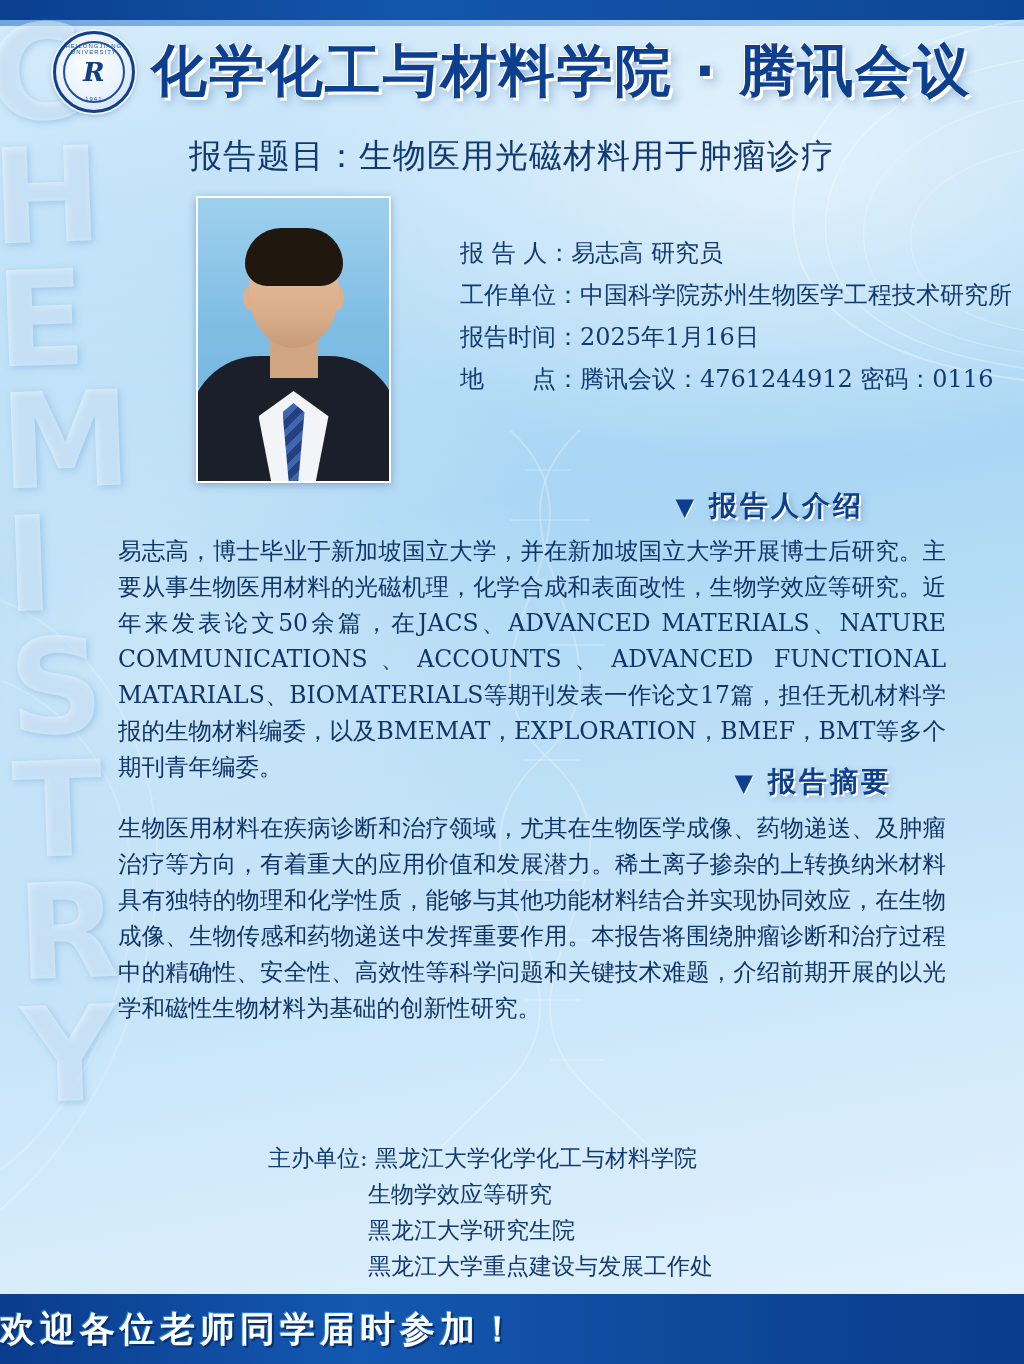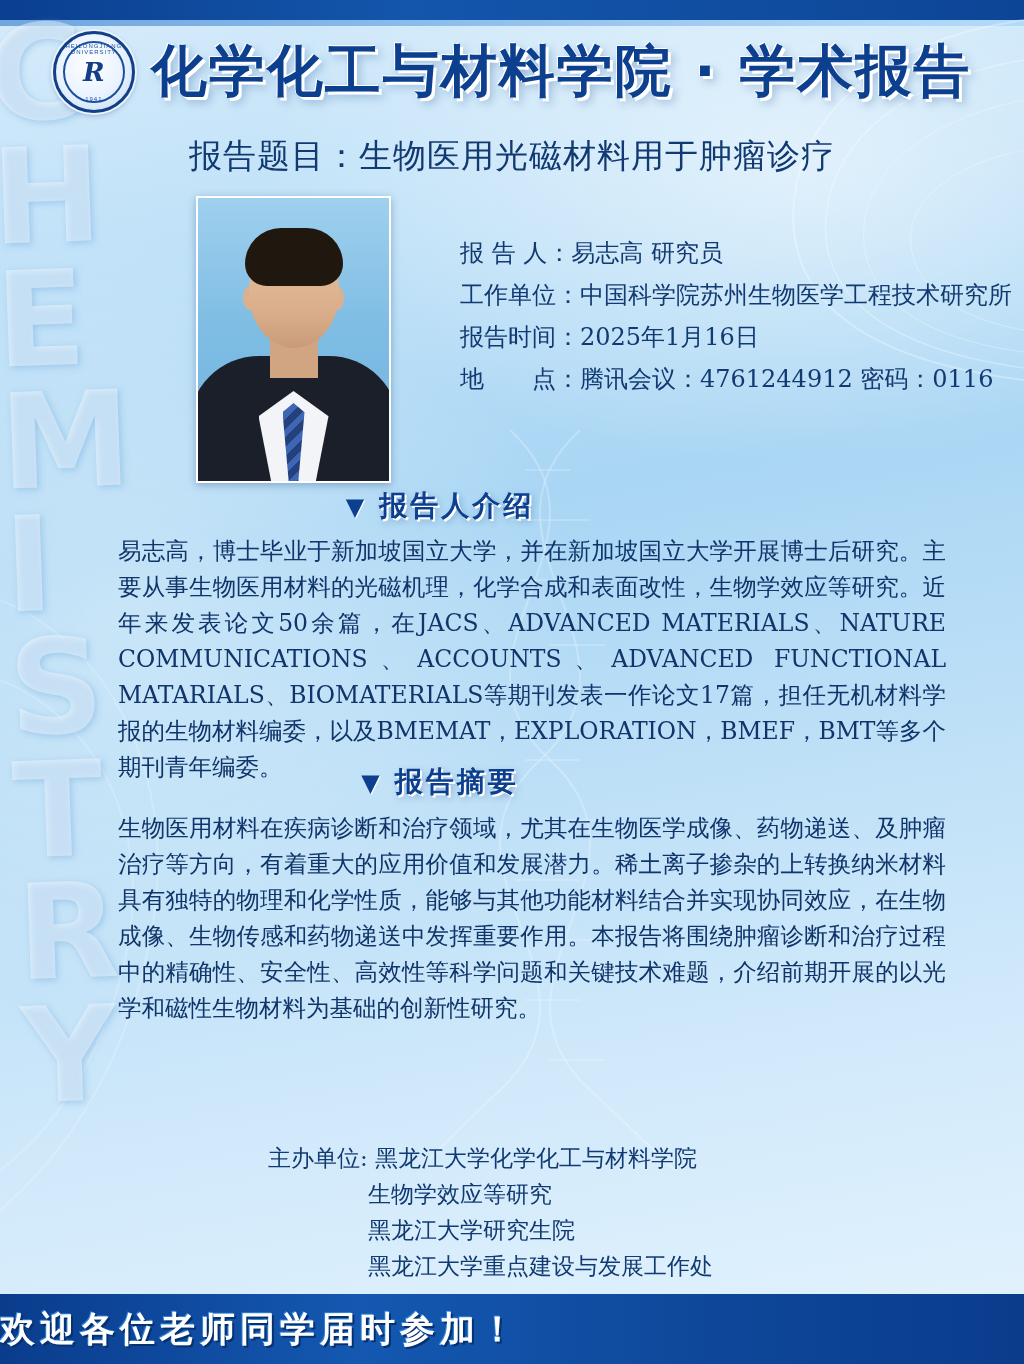--- a/index.html
+++ b/index.html
@@ -228,39 +228,39 @@
     font-family: "DejaVu Serif", "Liberation Serif", serif;
     font-size: 24px;
     color: #123a72;
     line-height: 42px;
     margin-left: 20px;
   }
   .info .row { white-space: nowrap; }
   .info .label { letter-spacing: 0px; }
   .section-head {
     position: absolute;
-    left: 8px;
+    left: 0;
     width: 864px;
-    text-align: center;
+    text-align: right;
     font-family: "DejaVu Sans", "Liberation Sans", sans-serif;
     font-weight: bold;
     font-size: 28px;
     letter-spacing: 3px;
     color: #0c3f8e;
     text-shadow: 2px 2px 0 #ffffff, 3px 3px 7px rgba(20,70,140,0.35);
   }
   .section-head .tri {
     display: inline-block;
     margin-right: 12px;
     color: #0c3f8e;
     font-size: 24px;
     text-shadow: 1px 1px 0 #ffffff;
   }
   #bio-head { top: 487px; }
-  #abs-head { top: 763px; }
+  #abs-head { top: 763px; padding-left: 28px; }
   .body-text {
     position: absolute;
     left: 118px;
     width: 828px;
     font-family: "DejaVu Serif", "Liberation Serif", serif;
     font-size: 23.5px;
     line-height: 36px;
     color: #10356b;
     text-align: justify;
     text-justify: inter-character;
@@ -324,21 +324,21 @@
     <span>Y</span>
   </div>
 
   <div class="header">
     <div class="logo">
       <div class="ring"></div>
       <div class="arc-text arc-top">HEILONGJIANG UNIVERSITY</div>
       <div class="mono">R</div>
       <div class="arc-text arc-bottom">1941</div>
     </div>
-    <div class="main-title">化学化工与材料学院 · 学术报告</div>
+    <div class="main-title">化学化工与材料学院 · 腾讯会议</div>
   </div>
 
   <div class="subject-line">报告题目：生物医用光磁材料用于肿瘤诊疗</div>
 
   <div class="photo">
     <div class="body"></div>
     <div class="lapel-l"></div>
     <div class="lapel-r"></div>
     <div class="shirt"></div>
     <div class="tie"></div>

